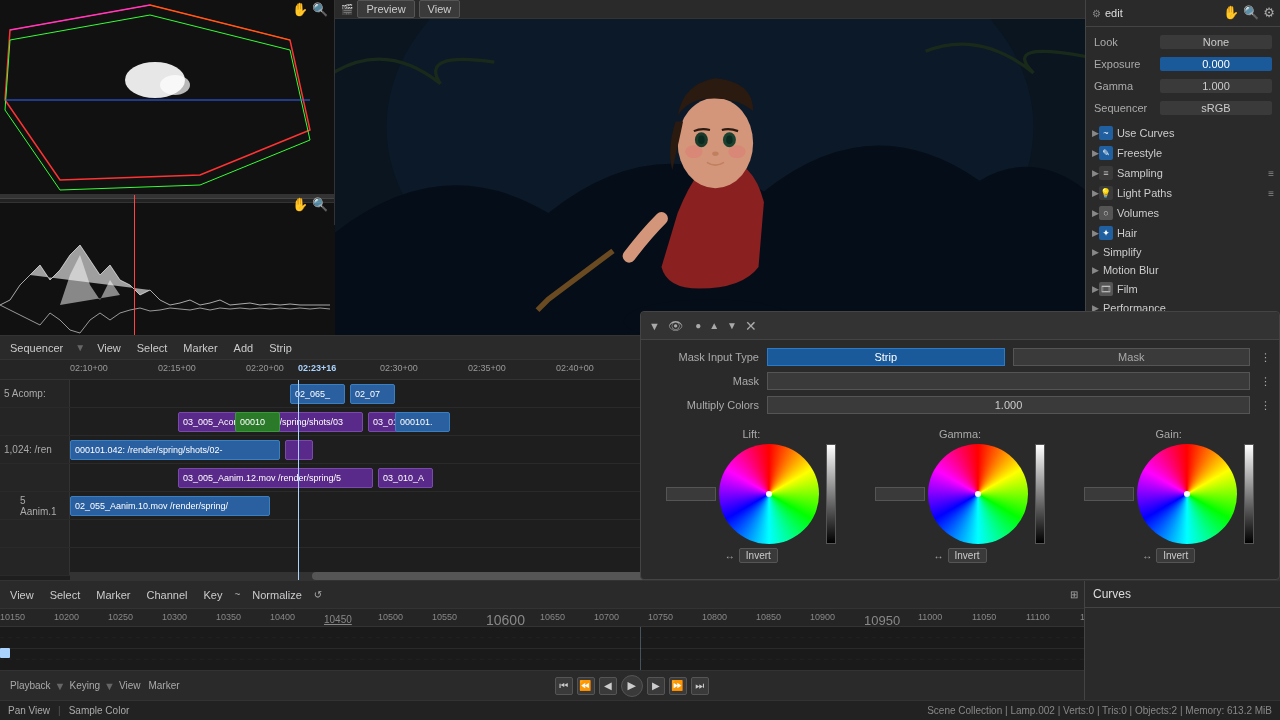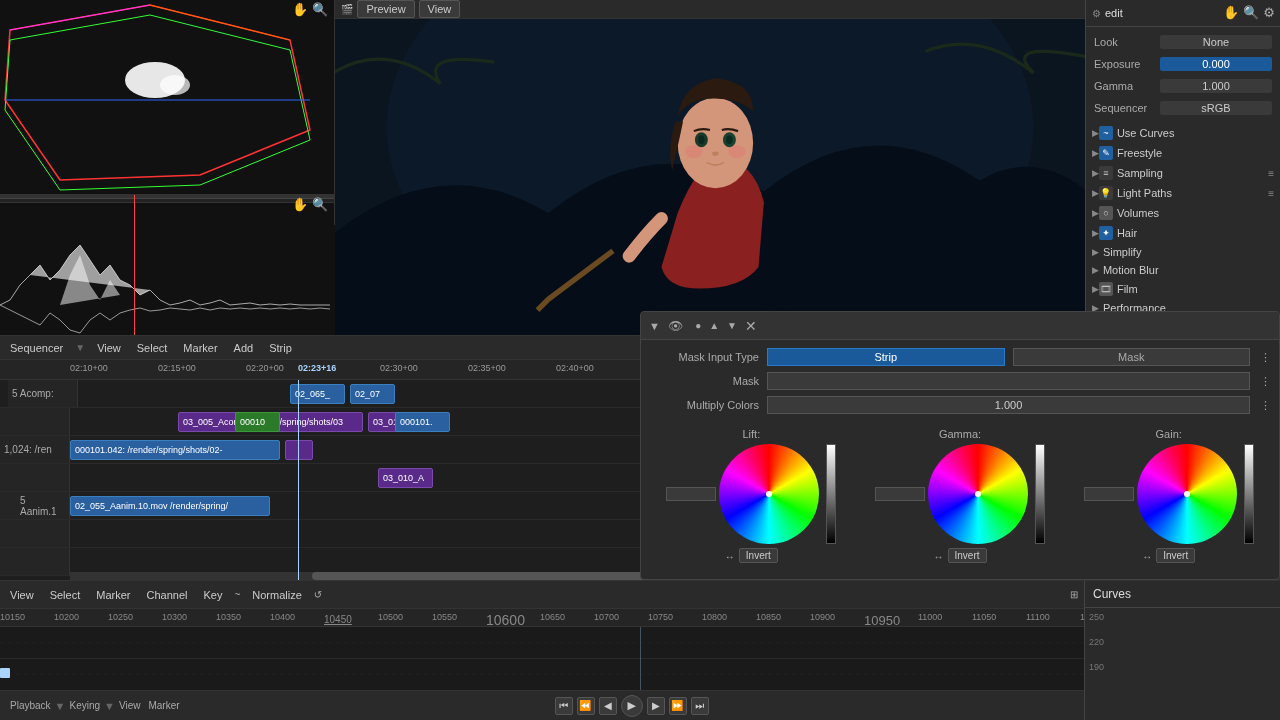--- a/index.html
+++ b/index.html
@@ -288,21 +288,21 @@
         <span style="position:absolute;left:398px;top:3px;font-size:9px;color:#999;">02:35+00</span>
         <span style="position:absolute;left:486px;top:3px;font-size:9px;color:#999;">02:40+00</span>
       </div>
     </div>
 
     <div style="flex:1;background:#1e1e1e;position:relative;overflow:hidden;">
 
       <div style="position:absolute;left:298px;top:0;width:1px;height:100%;background:#aad4ff;z-index:10;"></div>
 
       <div style="height:28px;border-bottom:1px solid #2a2a2a;position:relative;">
-        <div style="position:absolute;left:8px;width:70px;background:#252525;height:100%;display:flex;align-items:center;padding:0 4px;font-size:10px;color:#aaa;border-right:1px solid #333;z-index:2;overflow:hidden;">5 Acomp:</div>
+        <div style="position:absolute;left:0;width:70px;background:#252525;height:100%;display:flex;align-items:center;padding:0 4px;font-size:10px;color:#aaa;border-right:1px solid #333;z-index:2;overflow:hidden;">5 Acomp:</div>
         <div style="position:absolute;left:70px;right:0;height:100%;">
           <div class="strip strip-blue" style="left:220px;width:55px;top:4px;">02_065_</div>
           <div class="strip strip-blue" style="left:280px;width:45px;top:4px;">02_07</div>
         </div>
       </div>
 
       <div style="height:28px;border-bottom:1px solid #2a2a2a;position:relative;">
         <div style="position:absolute;left:0;width:70px;background:#252525;height:100%;display:flex;align-items:center;padding:0 4px;font-size:10px;color:#aaa;border-right:1px solid #333;z-index:2;"></div>
         <div style="position:absolute;left:70px;right:0;height:100%;">
           <div class="strip strip-purple" style="left:108px;width:185px;top:4px;">03_005_Acomp: /render/spring/shots/03</div>
@@ -316,20 +316,21 @@
         <div style="position:absolute;left:0;width:70px;background:#252525;height:100%;display:flex;align-items:center;padding:0 4px;font-size:10px;color:#aaa;border-right:1px solid #333;z-index:2;overflow:hidden;">1,024: /ren</div>
         <div style="position:absolute;left:70px;right:0;height:100%;">
           <div class="strip strip-blue" style="left:0px;width:210px;top:4px;">000101.042: /render/spring/shots/02-</div>
           <div class="strip strip-purple" style="left:215px;width:28px;top:4px;"></div>
         </div>
       </div>
 
       <div style="height:28px;border-bottom:1px solid #2a2a2a;position:relative;">
         <div style="position:absolute;left:0;width:70px;background:#252525;height:100%;display:flex;align-items:center;padding:0 4px;font-size:10px;color:#aaa;border-right:1px solid #333;z-index:2;"></div>
         <div style="position:absolute;left:70px;right:0;height:100%;">
+          <div class="strip strip-purple" style="left:108px;width:195px;top:4px;">03_005_Aanim.12.mov /render/spring/5</div>
           <div class="strip strip-purple" style="left:308px;width:55px;top:4px;">03_010_A</div>
         </div>
       </div>
 
       <div style="height:28px;border-bottom:1px solid #2a2a2a;position:relative;">
         <div style="position:absolute;left:0;width:70px;background:#252525;height:100%;display:flex;align-items:center;padding:0 20px;font-size:10px;color:#aaa;border-right:1px solid #333;z-index:2;overflow:hidden;">5 Aanim.1</div>
         <div style="position:absolute;left:70px;right:0;height:100%;">
           <div class="strip strip-blue" style="left:0px;width:200px;top:4px;">02_055_Aanim.10.mov /render/spring/</div>
         </div>
       </div>
@@ -533,27 +534,22 @@
         <span style="color:#aaa;">En:</span>
         <span class="frame-val">11138</span>
       </div>
     </div>
 
     <div style="position:absolute;top:0;right:0;width:196px;background:#2a2a2a;border-left:1px solid #444;height:100%;z-index:5;">
       <div style="padding:6px 8px;font-size:12px;color:#ddd;border-bottom:1px solid #444;">
         <span>Curves</span>
       </div>
 
-      <div style="padding:4px;font-size:9px;color:#777;">
-        <div style="display:flex;justify-content:space-between;margin-bottom:15px;">
-          <span>250</span>
-        </div>
-        <div style="display:flex;justify-content:space-between;margin-bottom:15px;">
-          <span>220</span>
-        </div>
-        <div style="display:flex;justify-content:space-between;margin-bottom:15px;">
-          <span>190</span>
-        </div>
-      </div>
     </div>
   </div>
 
+  <div class="status-bar">
+    <span style="color:#aaa;">Pan View</span>
+    <span style="color:#555;">|</span>
+    <span style="color:#aaa;">Sample Color</span>
+    <span style="margin-left:auto;">Scene Collection | Lamp.002 | Verts:0 | Tris:0 | Objects:2 | Memory: 613.2 MiB</span>
+  </div>
 </div>
 
 </body></html>

